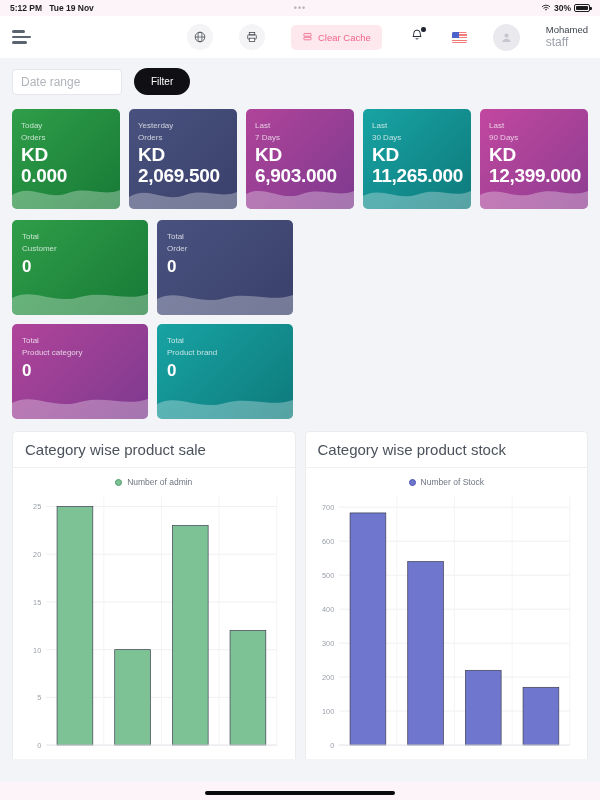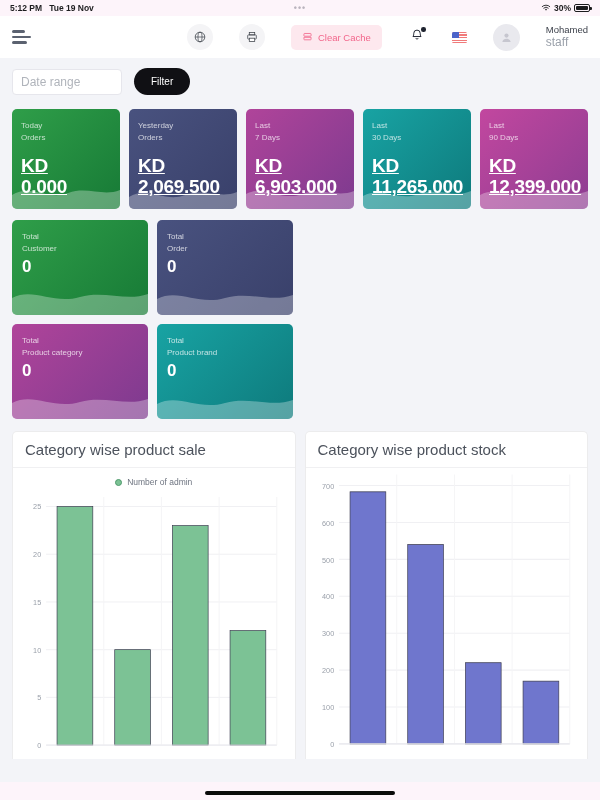--- a/index.html
+++ b/index.html
@@ -100,21 +100,21 @@
     font-size:10px; padding: 8px 17px; border-radius:16px; cursor:pointer;
   }
 
   
   .kpi-row { display:flex; gap:9px; margin-bottom: 11px; }
   .kpi {
     flex:1; height: 100px; border-radius:5px; position:relative; overflow:hidden;
     padding: 11px 9px; color:#fff; cursor:pointer;
   }
   .kpi .lbl { font-size:8px; color:rgba(255,255,255,.72); line-height:1.45; position:relative; z-index:2;}
-  .kpi .val { font-size:19px; font-weight:700; line-height:1.1; margin-top:13px; position:relative; z-index:2; letter-spacing:-.3px;text-decoration:underline;}
+  .kpi .val { font-size:19px; font-weight:700; line-height:1.1; margin-top:2px; position:relative; z-index:2; letter-spacing:-.3px;}
   .wave { position:absolute; left:0; right:0; bottom:0; height:34px; z-index:1; opacity:.30; }
   .wave svg { display:block; width:100%; height:100%; }
 
   .g-green  { background: linear-gradient(135deg,#2f9e49 0%,#177a36 100%); }
   .g-navy   { background: linear-gradient(135deg,#49527f 0%,#39406a 100%); }
   .g-purple { background: linear-gradient(135deg,#b0449a 0%,#7d3a8f 100%); }
   .g-teal   { background: linear-gradient(135deg,#18a3a3 0%,#0e7a7c 100%); }
   .g-magenta{ background: linear-gradient(135deg,#c2479f 0%,#8d3d92 100%); }
 
   
@@ -383,20 +383,24 @@
             <rect x="163.7575" y="34.84615384615387" width="36.735" height="221.15384615384613" fill="#7cc295" stroke="#3c3c50" stroke-width="0.7"></rect>
             <line x1="271" y1="6" x2="271" y2="256" stroke="#f4f4f6" stroke-width="1"></line>
             <rect x="223.0075" y="140.6153846153846" width="36.735" height="115.38461538461539" fill="#7cc295" stroke="#3c3c50" stroke-width="0.7"></rect>
             <line x1="34" y1="256" x2="271" y2="256" stroke="#e9e9ee" stroke-width="1"></line>
           </svg>
       </div>
     </div>
 
     <div class="chart-card">
       <div class="chart-title">Category wise product stock</div>
+      <div class="chart-legend">
+        <span class="dot" style="background:#6f76cd;border:1.5px solid #4a52b0"></span>
+        <span>Number of Stock</span>
+      </div>
       <div class="plot">
         <svg id="chart1" viewBox="0 0 281 270" preserveAspectRatio="none">
             <line x1="34" y1="256" x2="271" y2="256" stroke="#f0f0f3" stroke-width="1"></line>
             <text x="29" y="259" text-anchor="end" fill="#9aa0aa" font-size="7.5" font-family="&quot;Liberation Sans&quot;, sans-serif">0</text>
             <line x1="34" y1="221.75342465753425" x2="271" y2="221.75342465753425" stroke="#f0f0f3" stroke-width="1"></line>
             <text x="29" y="224.75342465753425" text-anchor="end" fill="#9aa0aa" font-size="7.5" font-family="&quot;Liberation Sans&quot;, sans-serif">100</text>
             <line x1="34" y1="187.5068493150685" x2="271" y2="187.5068493150685" stroke="#f0f0f3" stroke-width="1"></line>
             <text x="29" y="190.5068493150685" text-anchor="end" fill="#9aa0aa" font-size="7.5" font-family="&quot;Liberation Sans&quot;, sans-serif">200</text>
             <line x1="34" y1="153.26027397260276" x2="271" y2="153.26027397260276" stroke="#f0f0f3" stroke-width="1"></line>
             <text x="29" y="156.26027397260276" text-anchor="end" fill="#9aa0aa" font-size="7.5" font-family="&quot;Liberation Sans&quot;, sans-serif">300</text>

